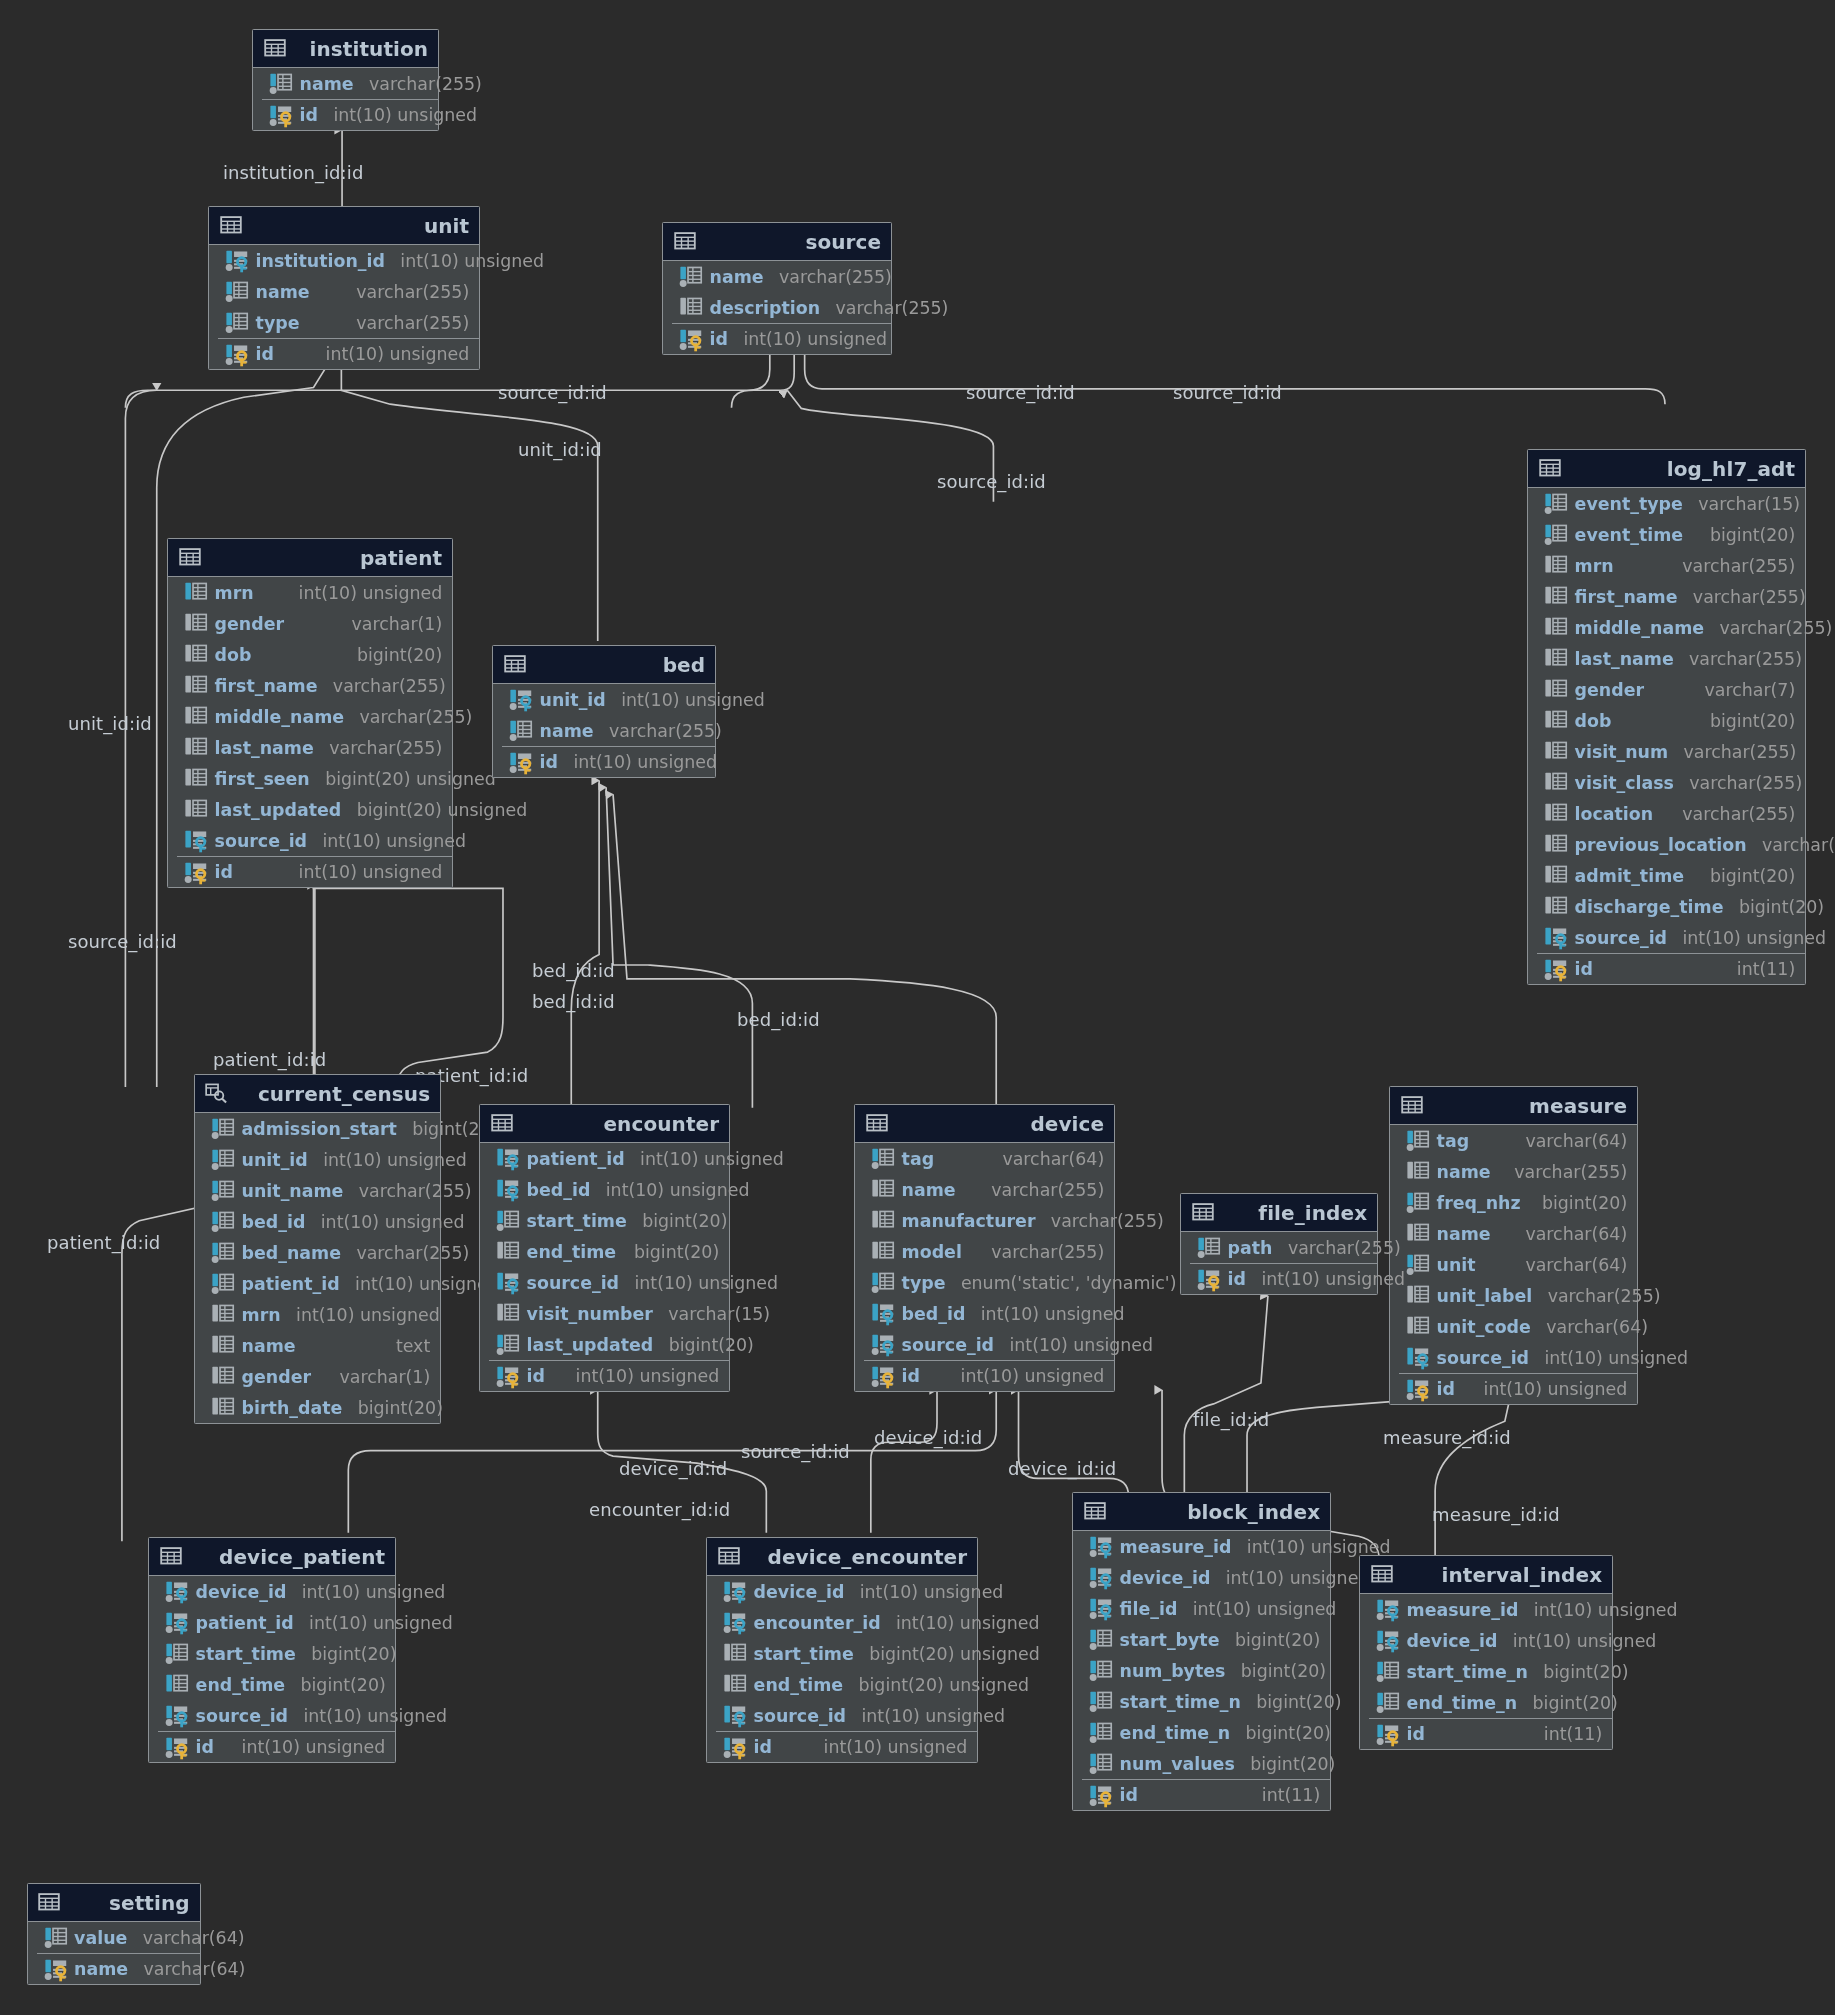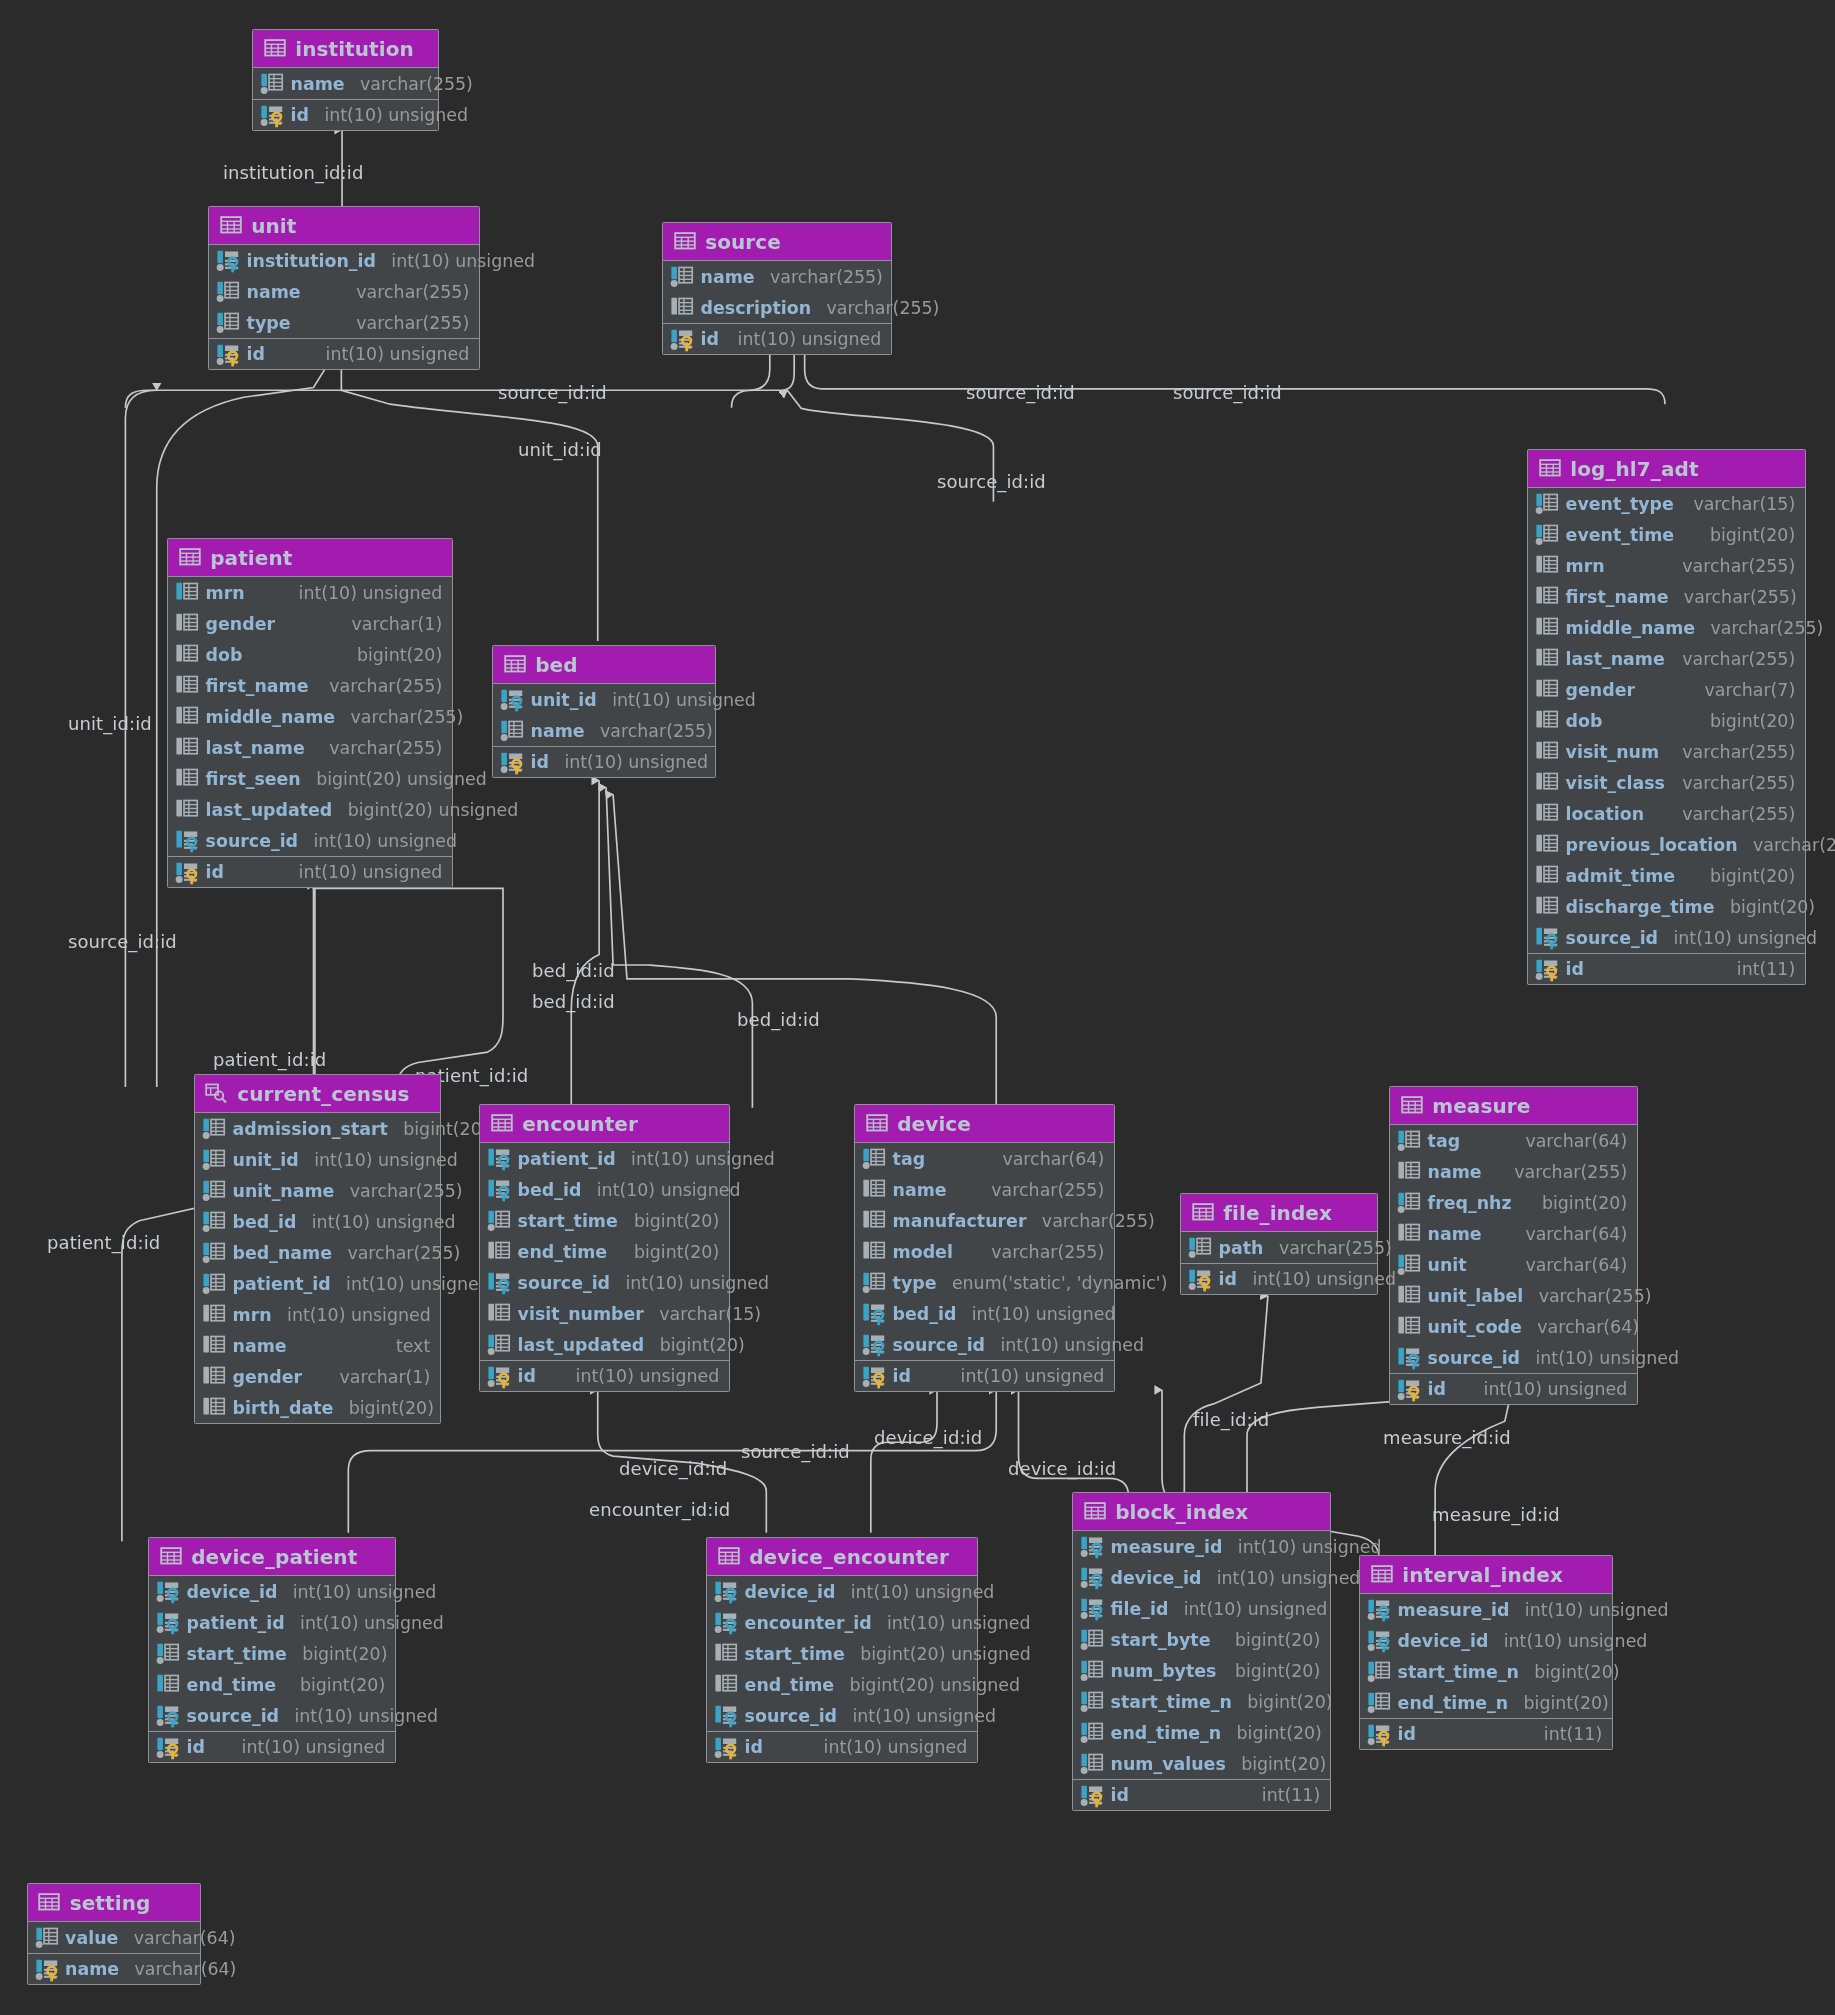--- a/index.html
+++ b/index.html
@@ -23,36 +23,36 @@
     letter-spacing:0.1px;
   }
 
   .table {
     position:absolute;
     background:#414547;
     border:1.1px solid #8d9296;
     border-radius:1.4px;
   }
   .tbl-header {
-    background:#a21caf;
+    background:#0f172a;
     border-bottom:1.1px solid #8d9296;
     height:38px;
     display:flex;
     align-items:center;
-    justify-content:flex-start;
+    justify-content:space-between;
     gap:8.4px;
     padding:0 9.8px;
   }
   .tbl-title {
     color:#b9c6d2;
     font-weight:bold;
     font-size:20px;
     letter-spacing:0.1px;
   }
-  .rows { display:block; }
+  .rows { display:block;padding-left:9px; }
   .row {
     display:flex;
     align-items:center;
     height:31px;
     padding:0 9.8px 0 7px;
     gap:5.6px;
   }
   .row.pk-row { border-top:1.1px solid #8d9296; }
   .col-name {
     color:#93b6d4;

